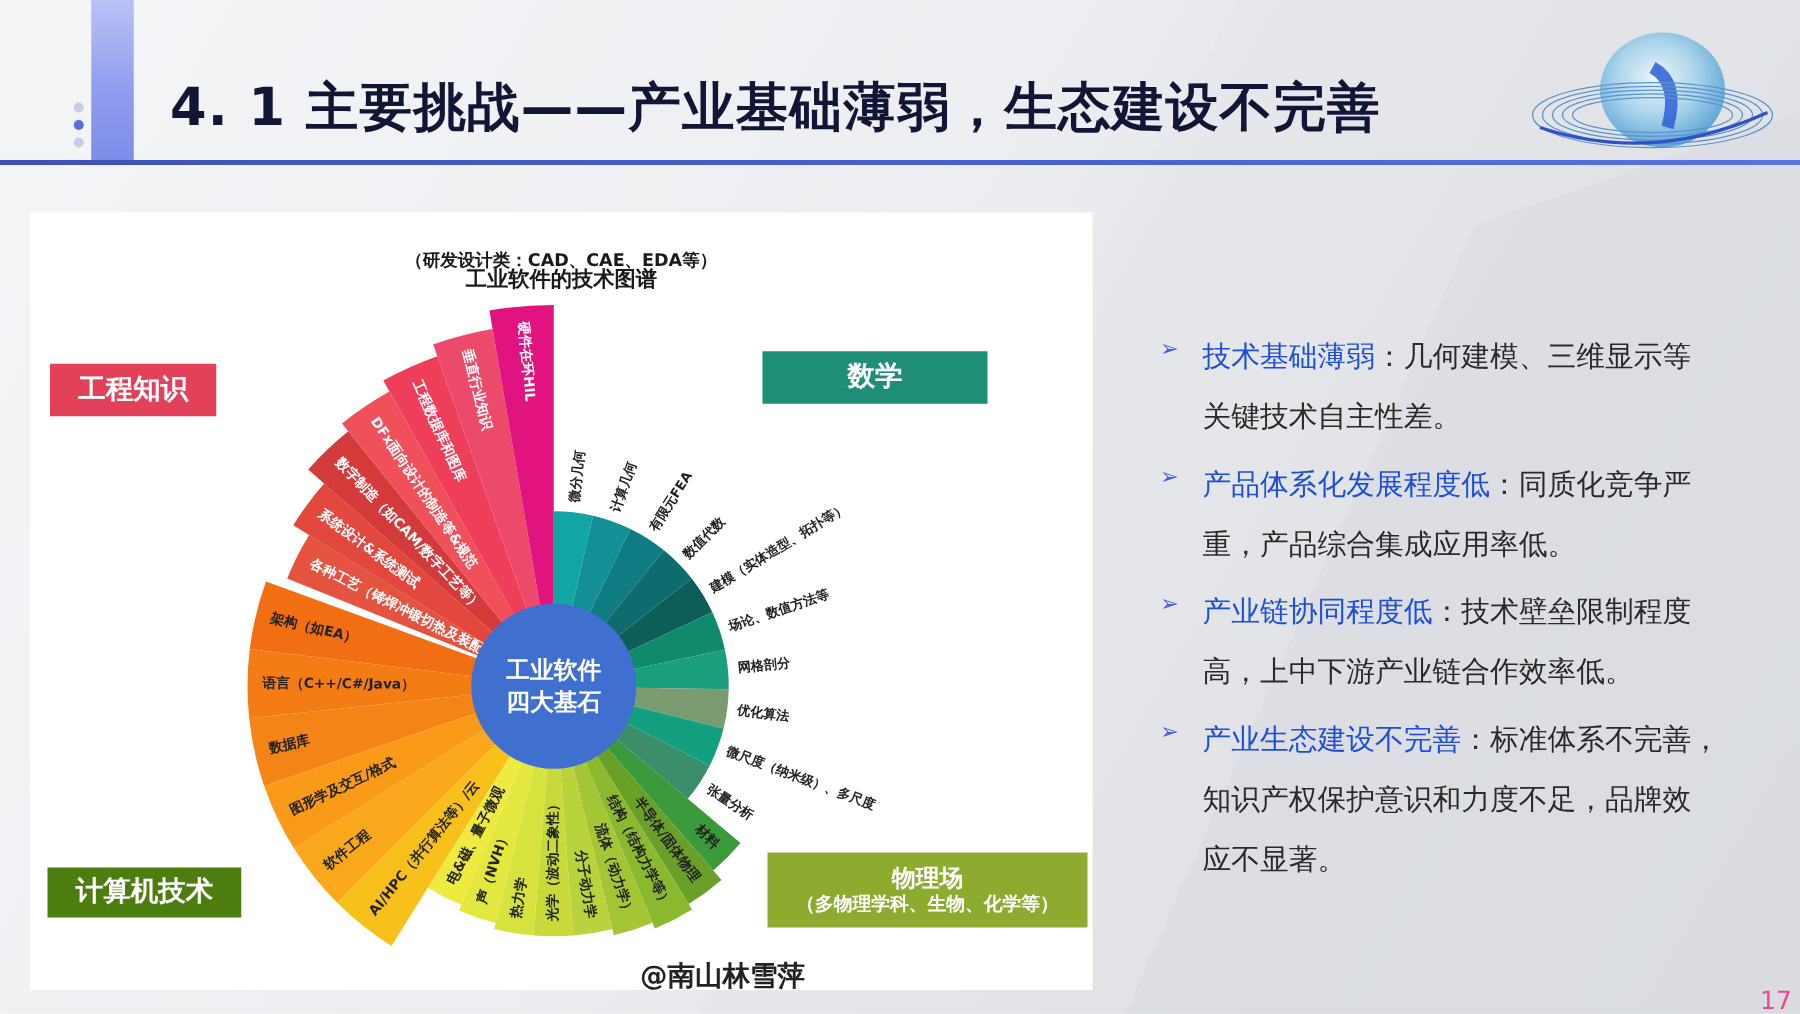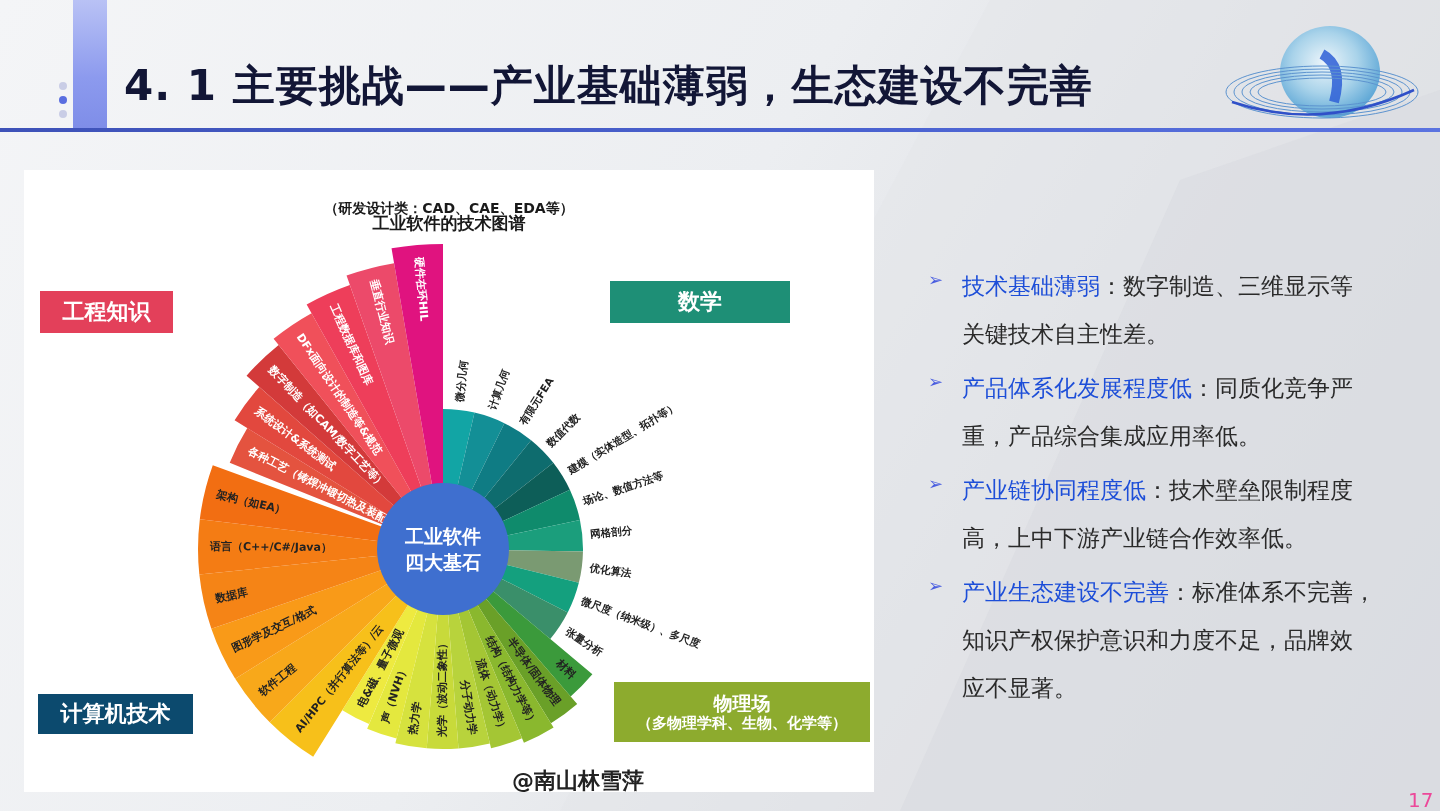--- a/index.html
+++ b/index.html
@@ -17,21 +17,21 @@
   .header { position: absolute; left: 0; top: 0; width: 1440px; height: 134px; }
   .header-bar {
     position: absolute; left: 73px; top: 0; width: 34px; height: 130px;
     background: linear-gradient(180deg, #b9c2f5 0%, #8c9aee 60%, #7e8de8 100%);
   }
   .header-dots { position: absolute; left: 59px; top: 82px; width: 10px; }
   .header-dots span { display: block; width: 8px; height: 8px; border-radius: 50%; margin-bottom: 6px; }
   .dot-light { background: #c9cde6; }
   .dot-dark { background: #5a6ee0; }
   .title {
-    position: absolute; left: 124px; top: 58px;
+    position: absolute; left: 136px; top: 58px;
     font-family: "DejaVu Sans", sans-serif;
     font-weight: bold; font-size: 42px; color: #121636; letter-spacing: 1px;
     white-space: nowrap;
   }
   .header-line {
     position: absolute; left: 0; top: 128px; width: 1440px; height: 4px;
     background: linear-gradient(90deg, #3e52b8 0%, #4a62d0 60%, #5b73e0 100%);
   }
   .logo { position: absolute; left: 1222px; top: 14px; width: 200px; height: 115px; }
 
@@ -49,21 +49,21 @@
     font-weight: bold; font-size: 14px; color: #1a1a1a;
   }
   .fan { position: absolute; left: 0; top: 0; width: 850px; height: 622px; }
   .cat-box {
     position: absolute; color: #ffffff; font-size: 22px; font-weight: bold;
     display: flex; align-items: center; justify-content: center; flex-direction: column;
     line-height: 1.2;
   }
   .cat-eng { left: 16px; top: 121px; width: 133px; height: 42px; background: #e3405a; }
   .cat-math { left: 586px; top: 111px; width: 180px; height: 42px; background: #1e8f76; }
-  .cat-cs { left: 14px; top: 524px; width: 155px; height: 40px; background: #0c4a6e; }
+  .cat-cs { left: 14px; top: 524px; width: 155px; height: 40px; background: #4d7c0f; }
   .cat-phys { left: 590px; top: 512px; width: 256px; height: 60px; background: #8dab2e; font-size: 19px; }
   .cat-phys .sub { font-size: 15px; font-weight: bold; }
   .watermark {
     position: absolute; left: 488px; top: 596px; font-size: 22px; color: #222;
     font-weight: bold;
   }
 
   
   .bullets { position: absolute; left: 928px; top: 262px; width: 500px; }
   .bullet { position: relative; padding-left: 34px; margin-bottom: 6px; }
@@ -192,21 +192,21 @@
   <div class="cat-box cat-phys">
     <span>物理场</span>
     <span class="sub">（多物理学科、生物、化学等）</span>
   </div>
   <div class="watermark">@南山林雪萍</div>
 </div>
 
 <div class="bullets">
   <div class="bullet">
     <span class="arrow">➢</span>
-    <p><span class="hl">技术基础薄弱</span><span>：数字制造、三维显示等</span><br><span>关键技术自主性差。</span></p>
+    <p><span class="hl">技术基础薄弱</span><span>：几何建模、三维显示等</span><br><span>关键技术自主性差。</span></p>
   </div>
   <div class="bullet">
     <span class="arrow">➢</span>
     <p><span class="hl">产品体系化发展程度低</span><span>：同质化竞争严</span><br><span>重，产品综合集成应用率低。</span></p>
   </div>
   <div class="bullet">
     <span class="arrow">➢</span>
     <p><span class="hl">产业链协同程度低</span><span>：技术壁垒限制程度</span><br><span>高，上中下游产业链合作效率低。</span></p>
   </div>
   <div class="bullet">

